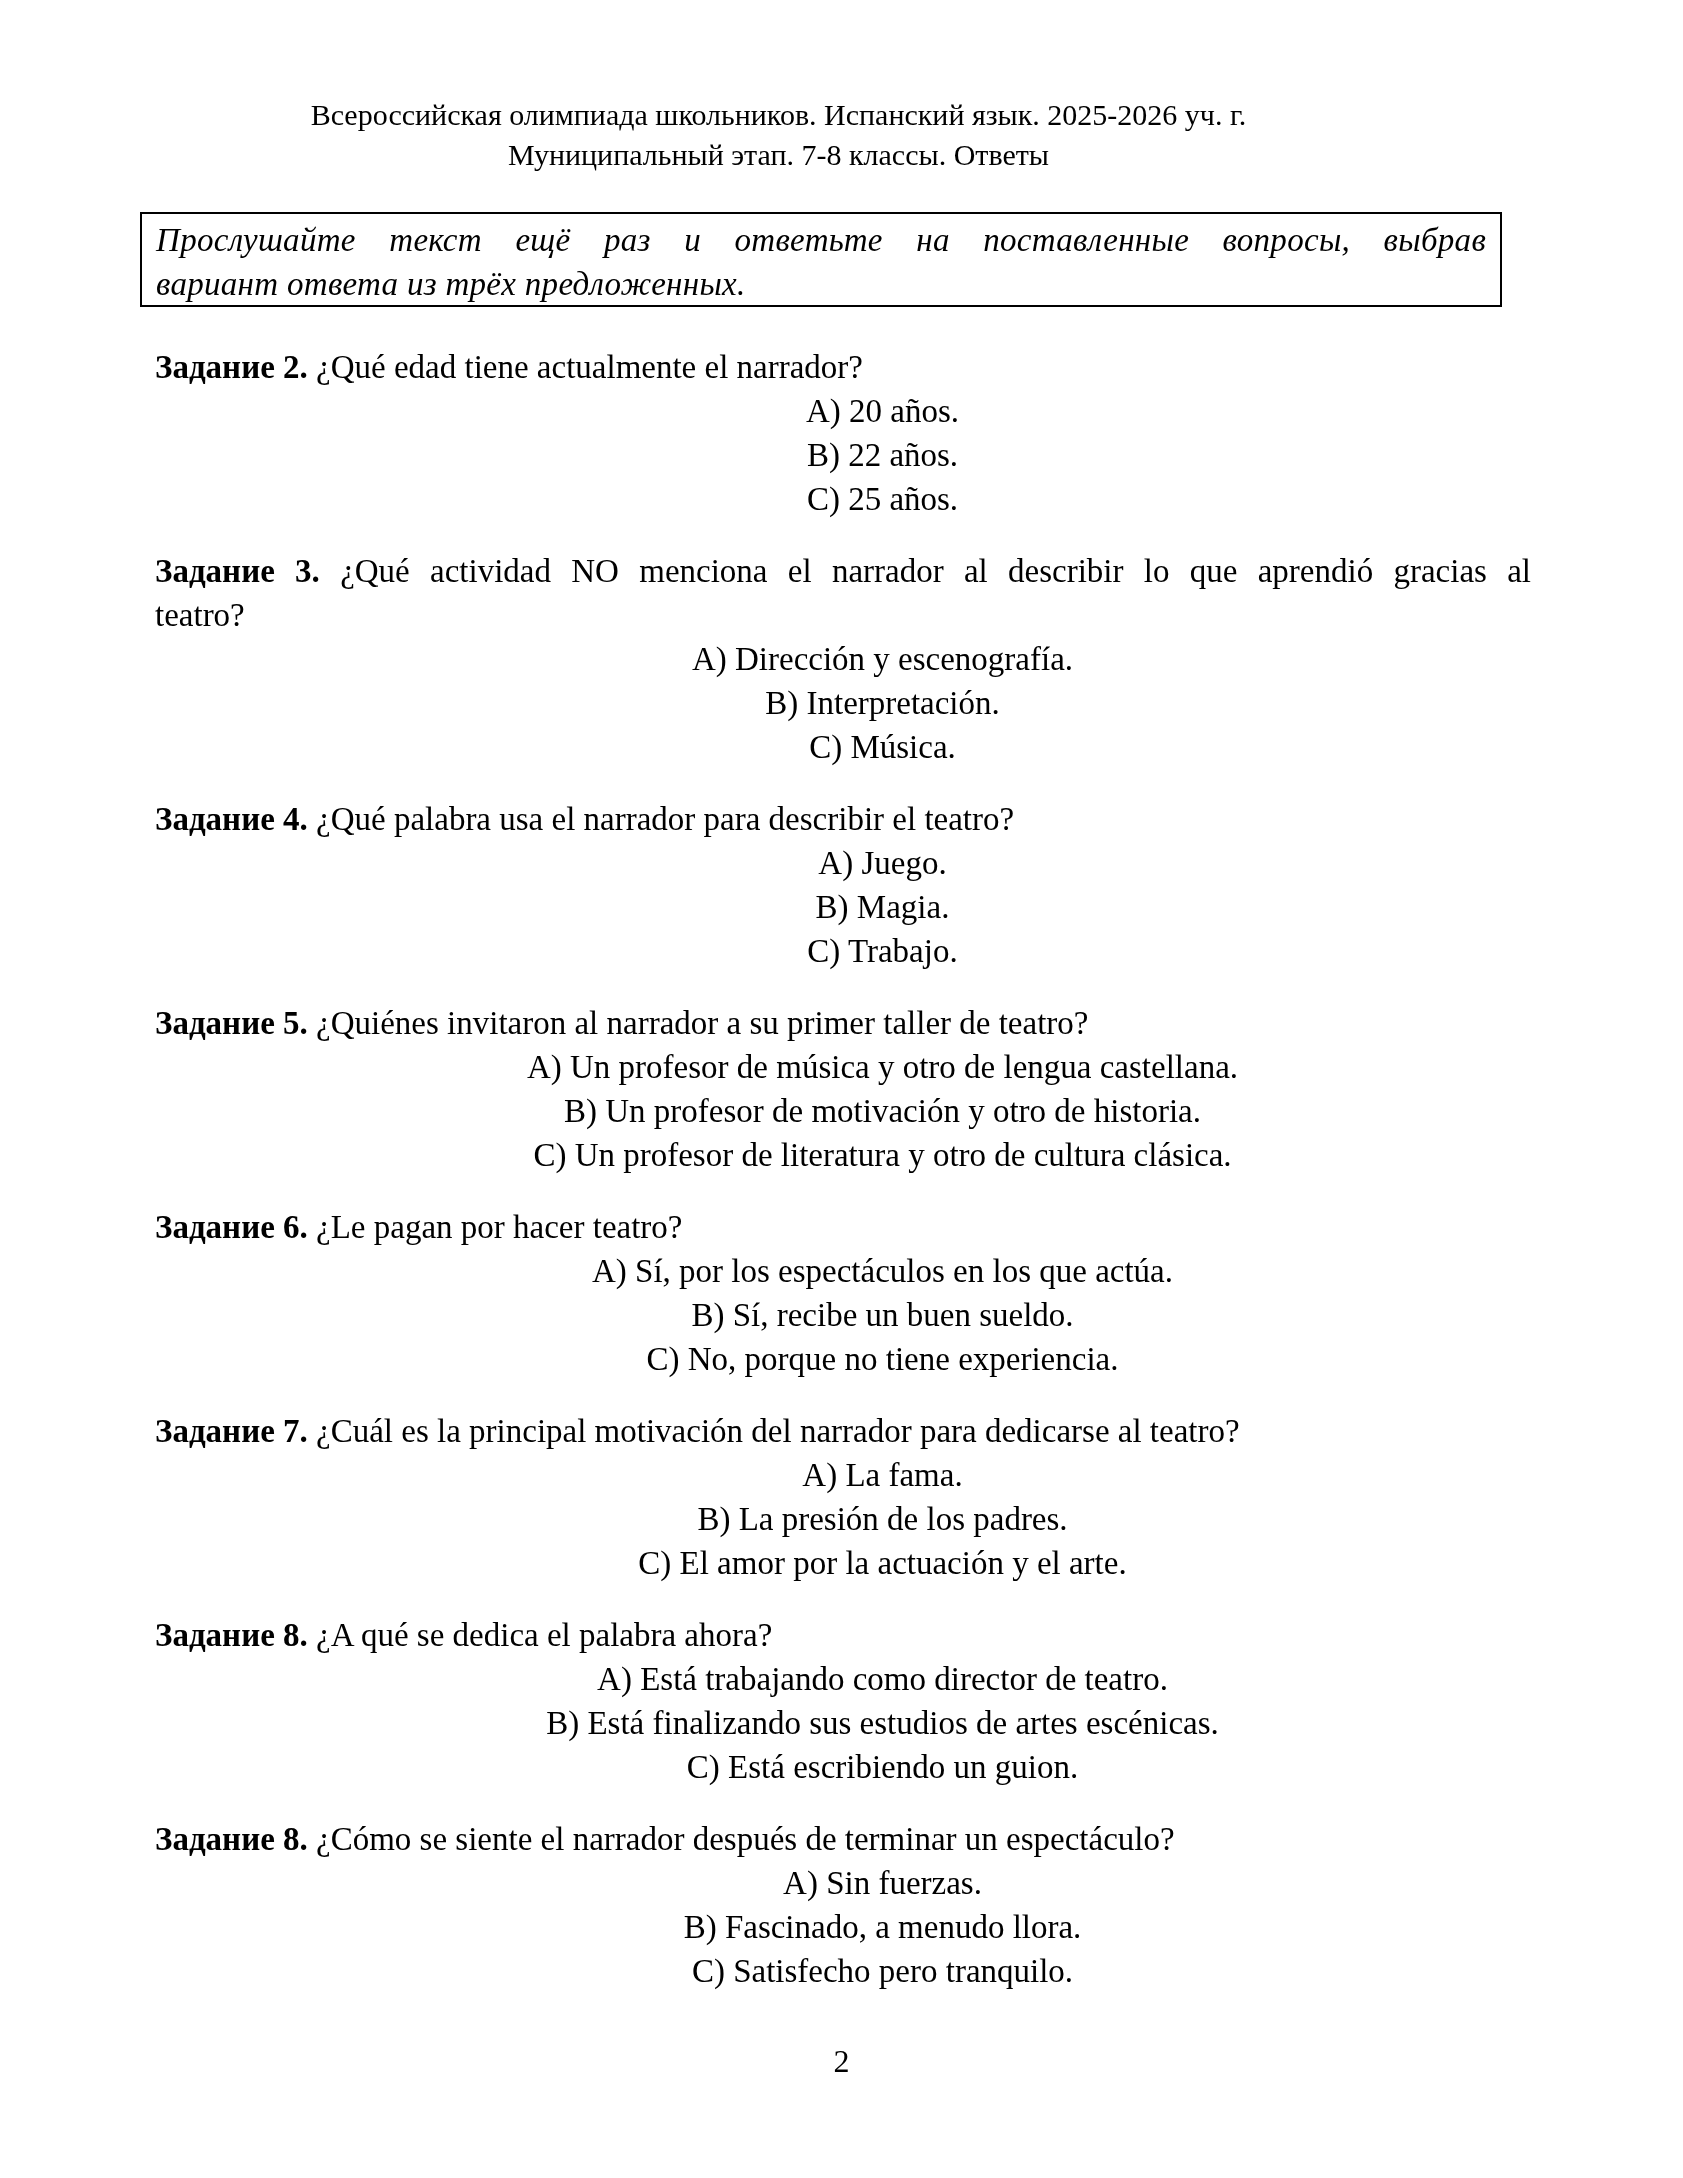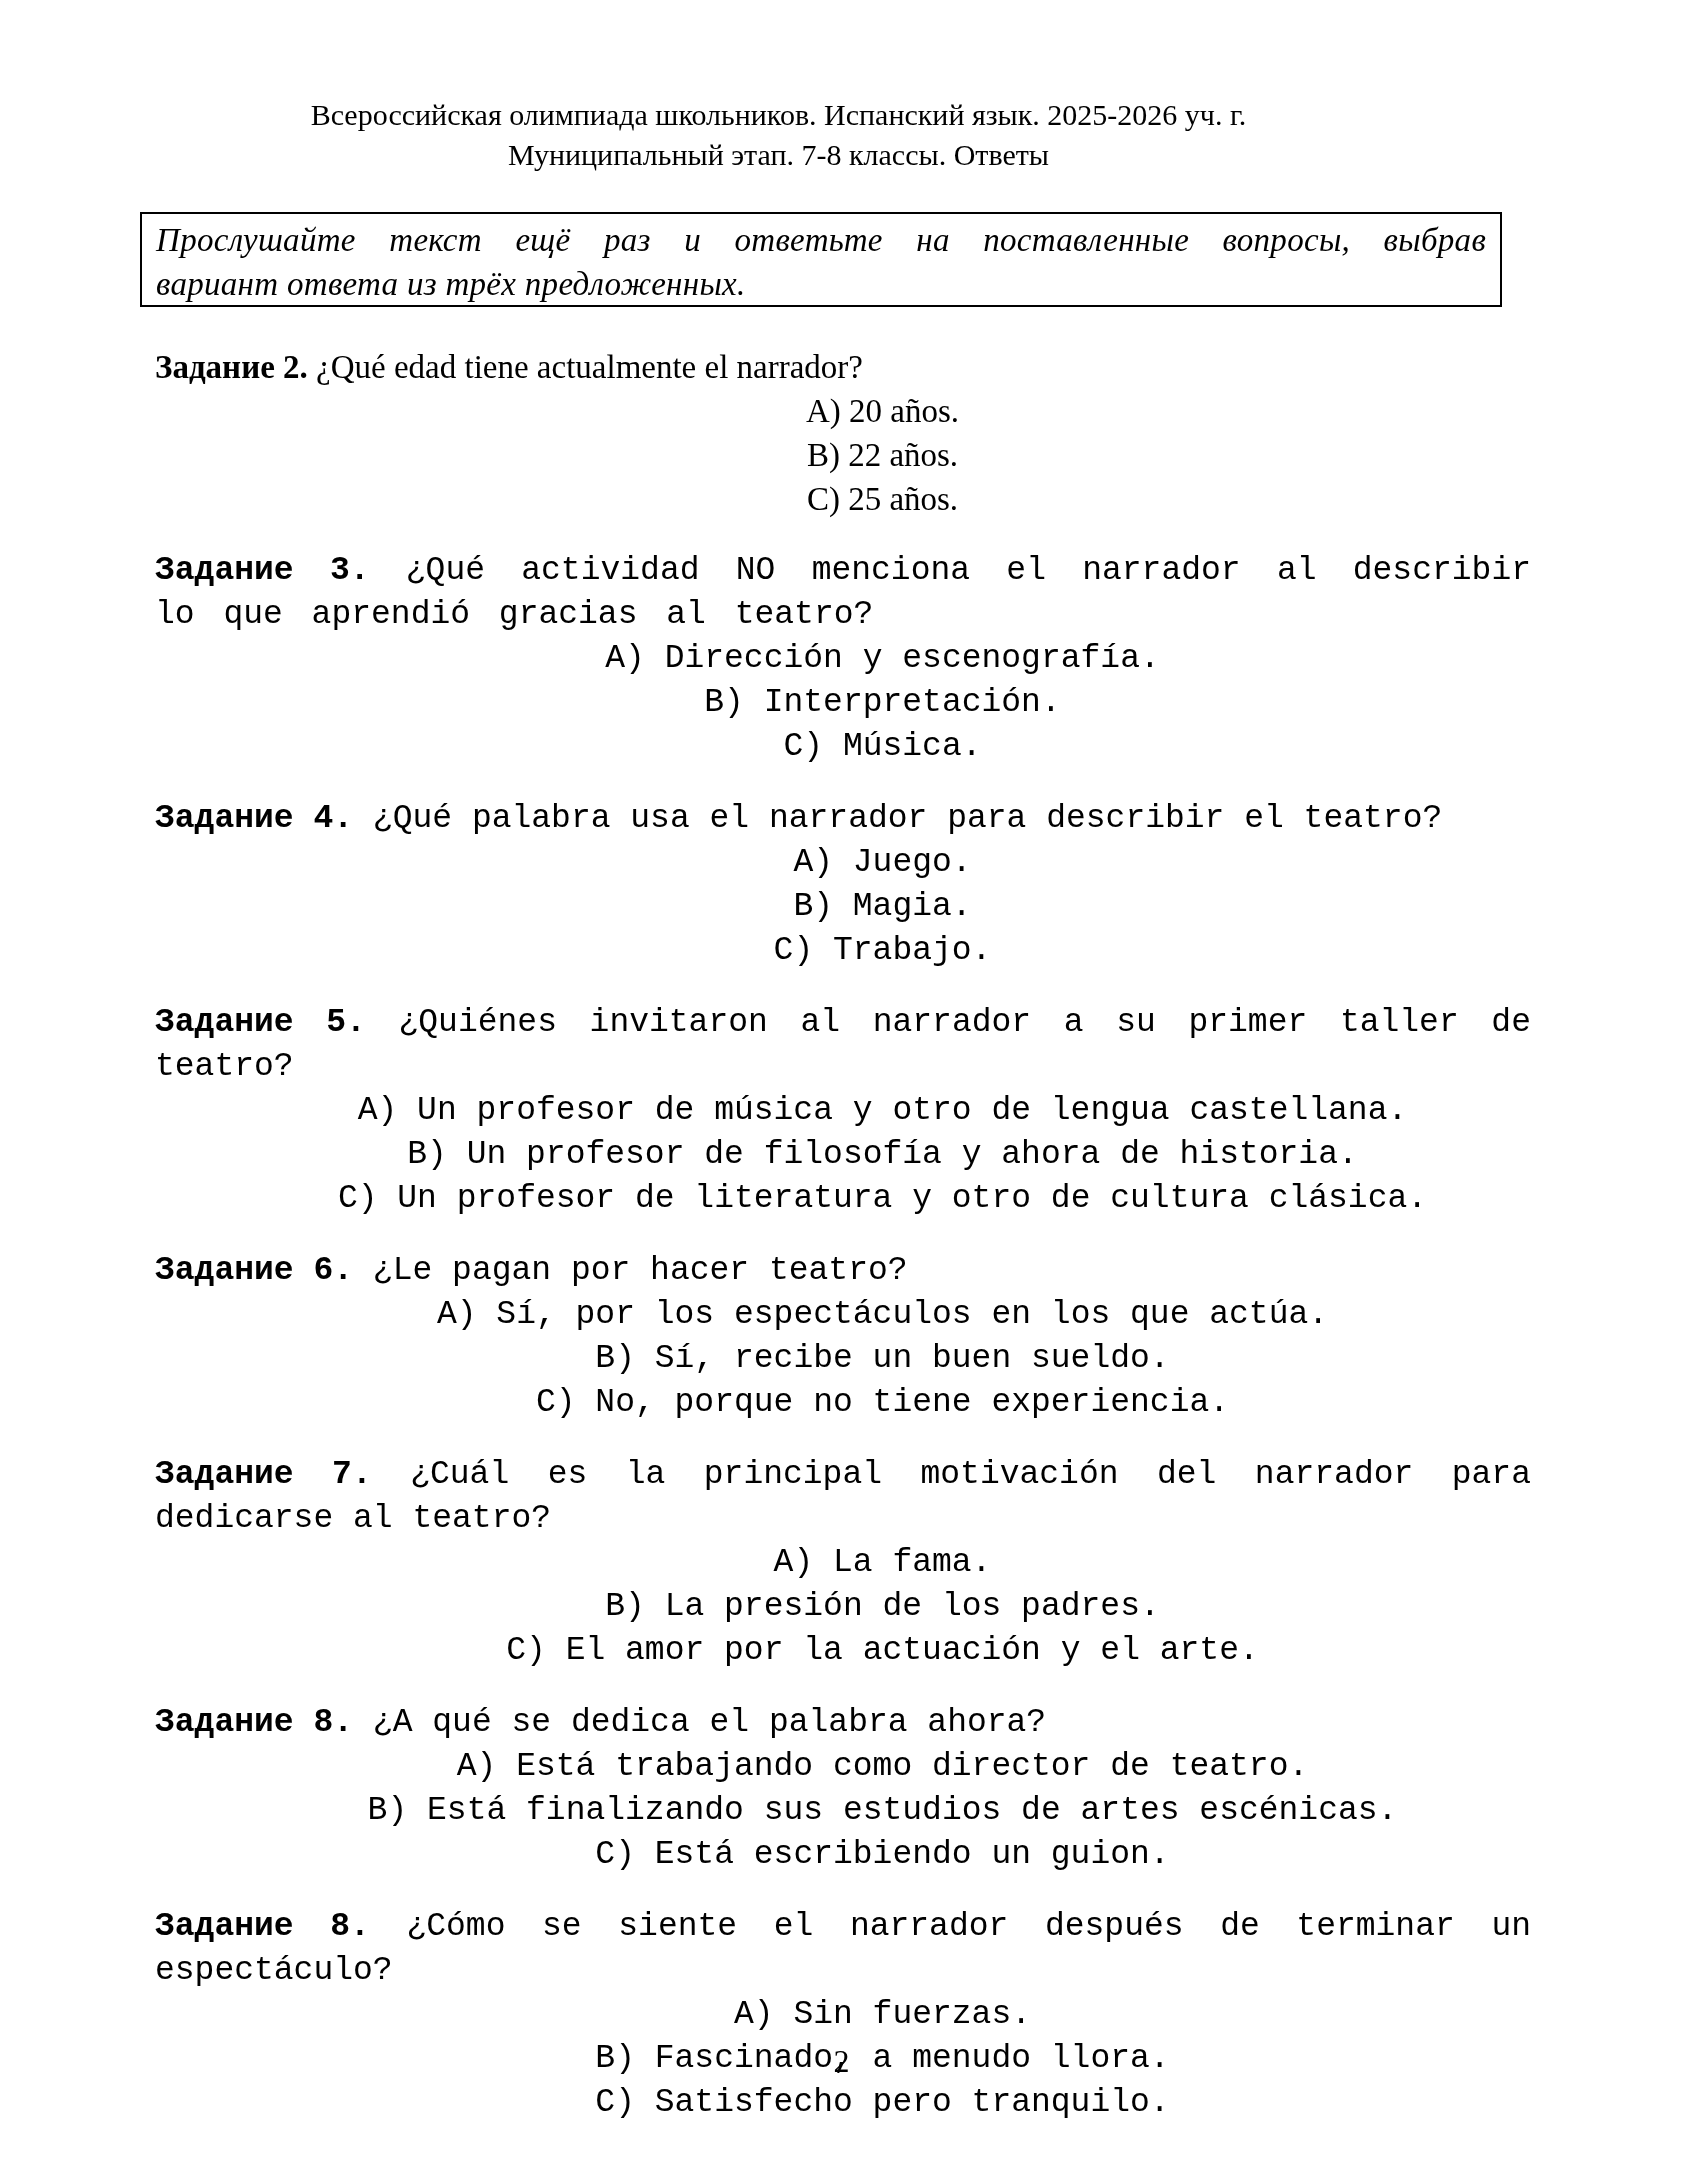--- a/index.html
+++ b/index.html
@@ -17,21 +17,21 @@
     border: 2.5px solid #000; box-sizing: border-box;
     padding: 4px 14px 0 14px;
     font-style: italic; font-size: 33px; line-height: 44px;
     text-align: justify; text-align-last: left;
     letter-spacing: 0.3px;
   }
   .instruction-box span { display: block; }
   .instruction-box .l1 { text-align: justify; text-align-last: justify; }
   .tasks { position: absolute; left: 155px; top: 345px; width: 1376px; }
   .task { margin: 0; font-size: 33px; line-height: 44px; }
-  .task + .task { margin-top: 28px; font-family: Liberation Mono, monospace; }
+  .task + .task { margin-top: 28px; }
   .q { text-align: justify; text-align-last: left; }
   .task-label { font-weight: bold; }
   .options { margin: 0; padding: 0 0 0 79px; list-style: none; }
   .options li { margin: 0; text-align: center; }
   .page-number {
     position: absolute; left: 0; width: 1683px; top: 2041px;
     text-align: center; font-size: 32px; line-height: 40px;
   }
 </style>
 </head>
@@ -72,21 +72,21 @@
       <li>A) Juego.</li>
       <li>B) Magia.</li>
       <li>C) Trabajo.</li>
     </ul>
   </div>
 
   <div class="task">
     <div class="q"><span class="task-label">Задание 5.</span> <span>¿Quiénes invitaron al narrador a su primer taller de teatro?</span></div>
     <ul class="options">
       <li>A) Un profesor de música y otro de lengua castellana.</li>
-      <li>B) Un profesor de filosofía y ahora de historia.</li>
+      <li>B) Un profesor de motivación y otro de historia.</li>
       <li>C) Un profesor de literatura y otro de cultura clásica.</li>
     </ul>
   </div>
 
   <div class="task">
     <div class="q"><span class="task-label">Задание 6.</span> <span>¿Le pagan por hacer teatro?</span></div>
     <ul class="options">
       <li>A) Sí, por los espectáculos en los que actúa.</li>
       <li>B) Sí, recibe un buen sueldo.</li>
       <li>C) No, porque no tiene experiencia.</li>

